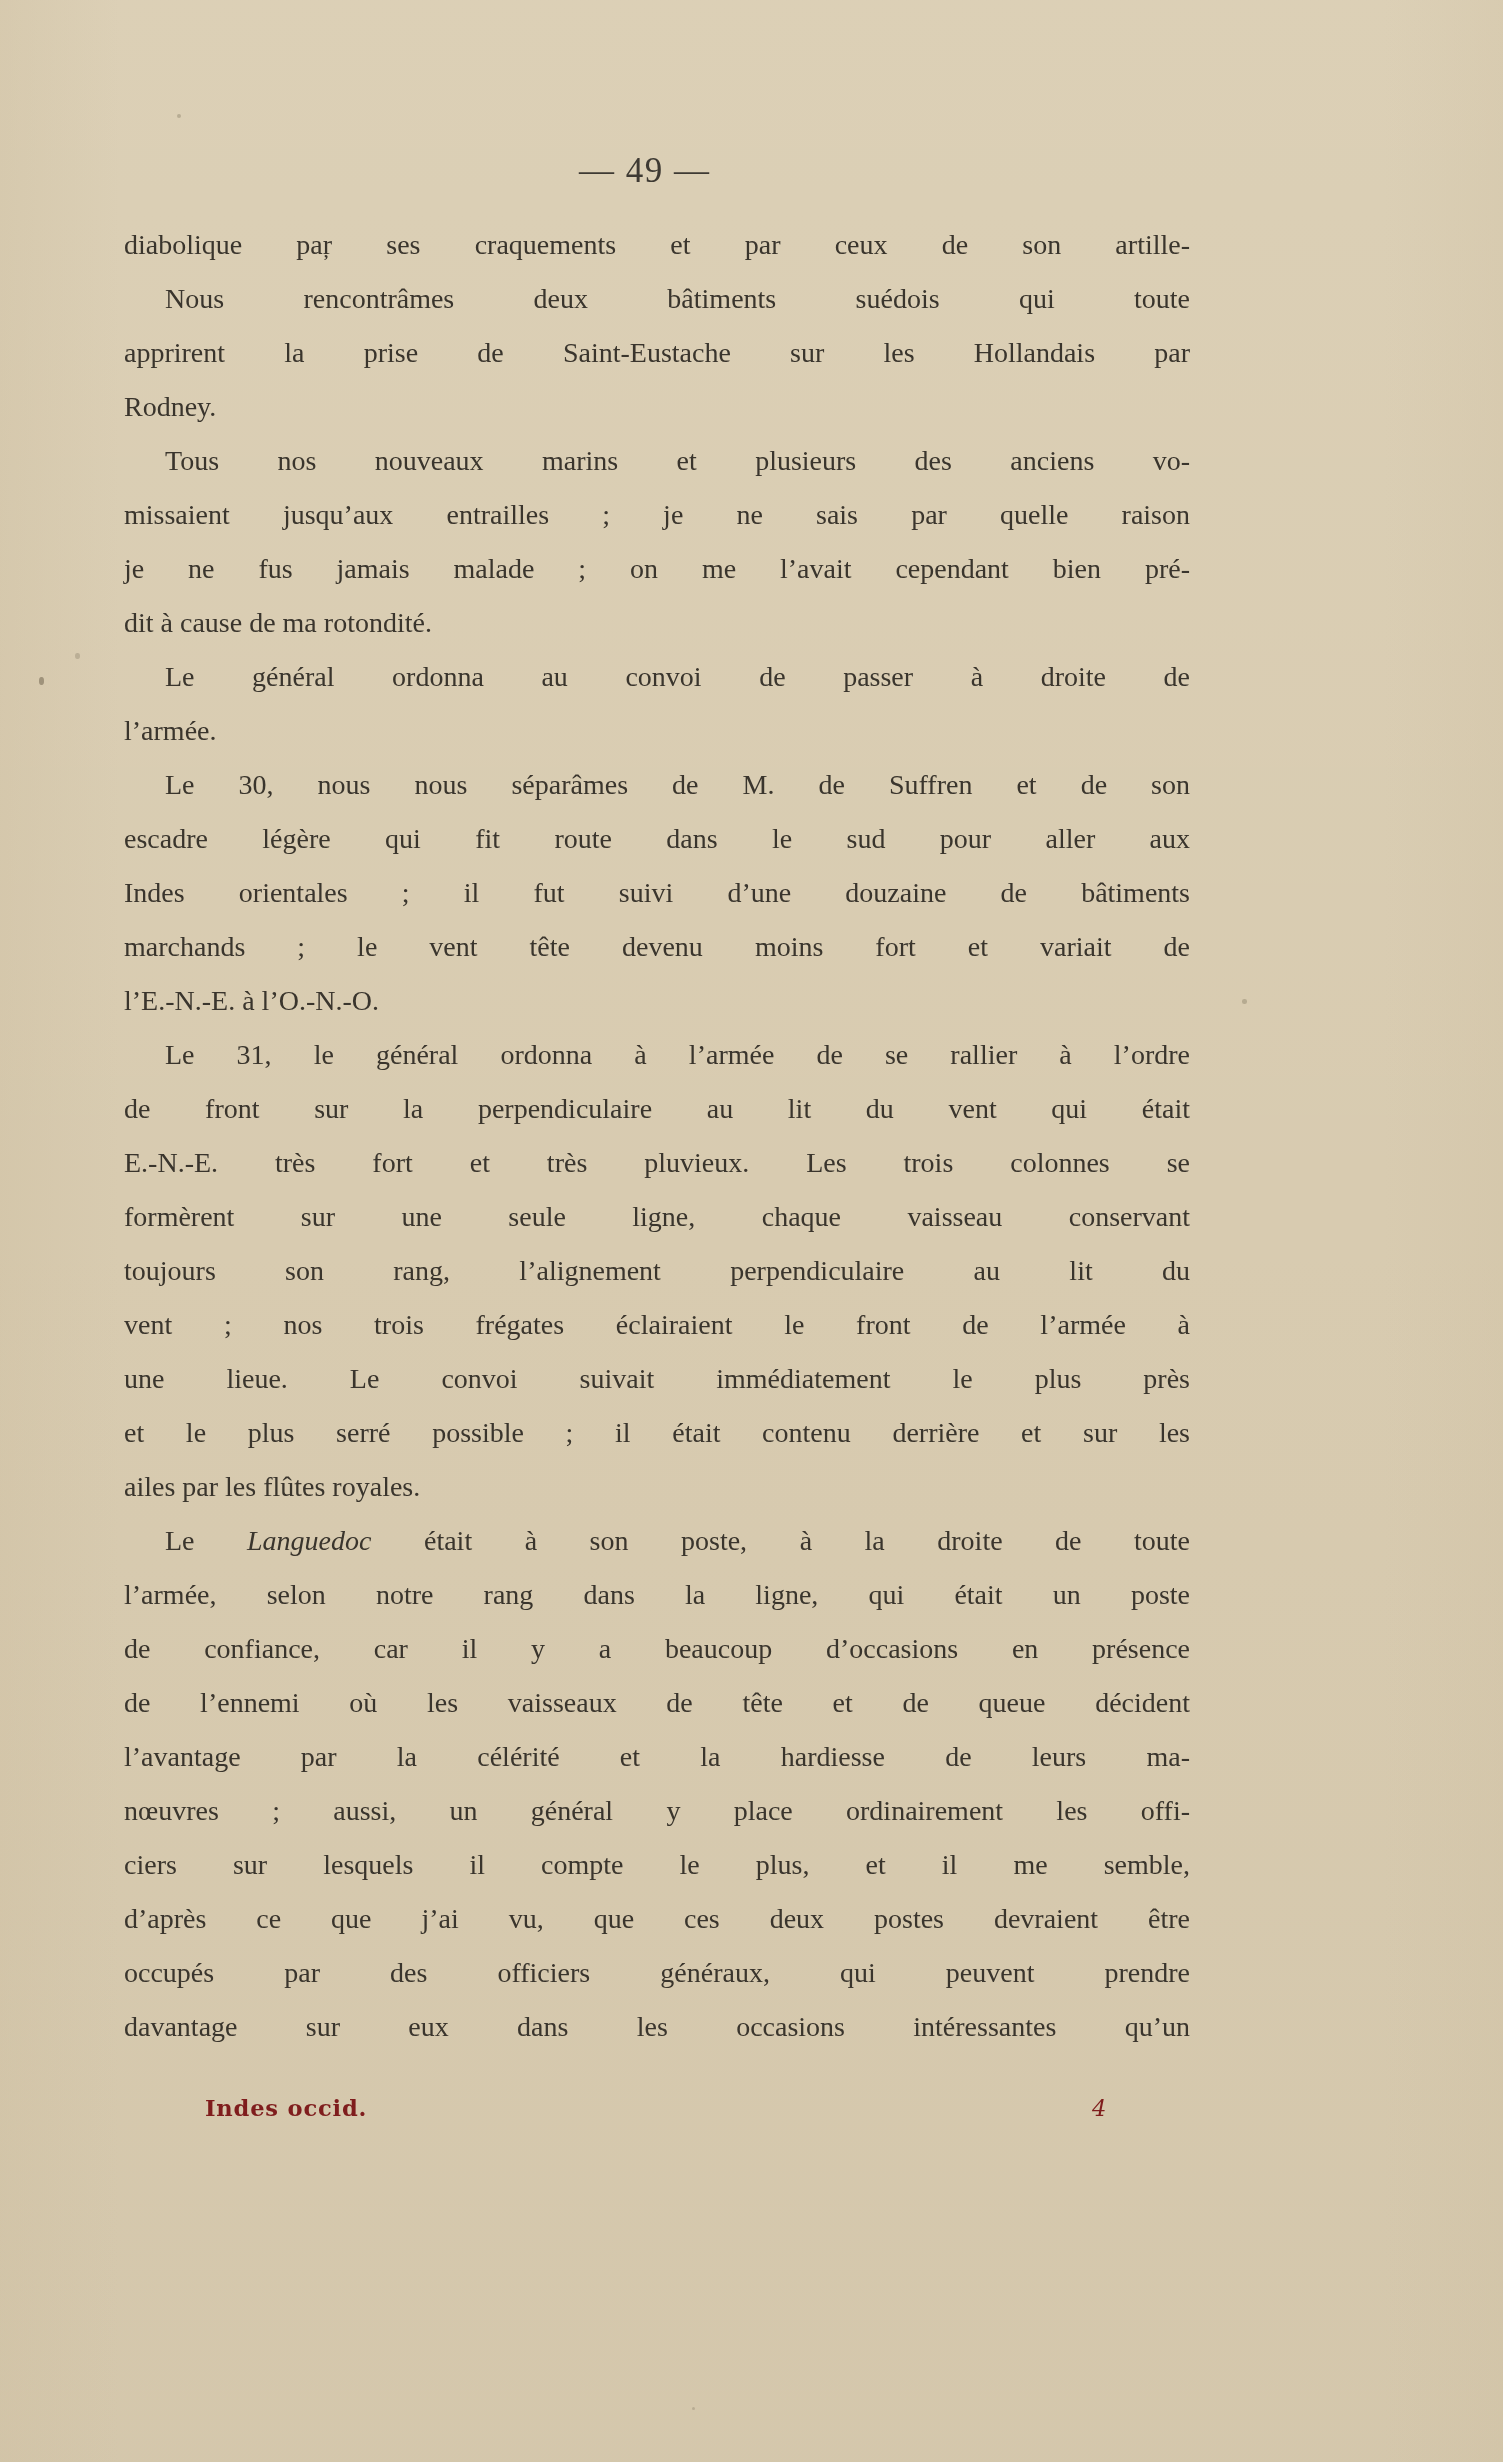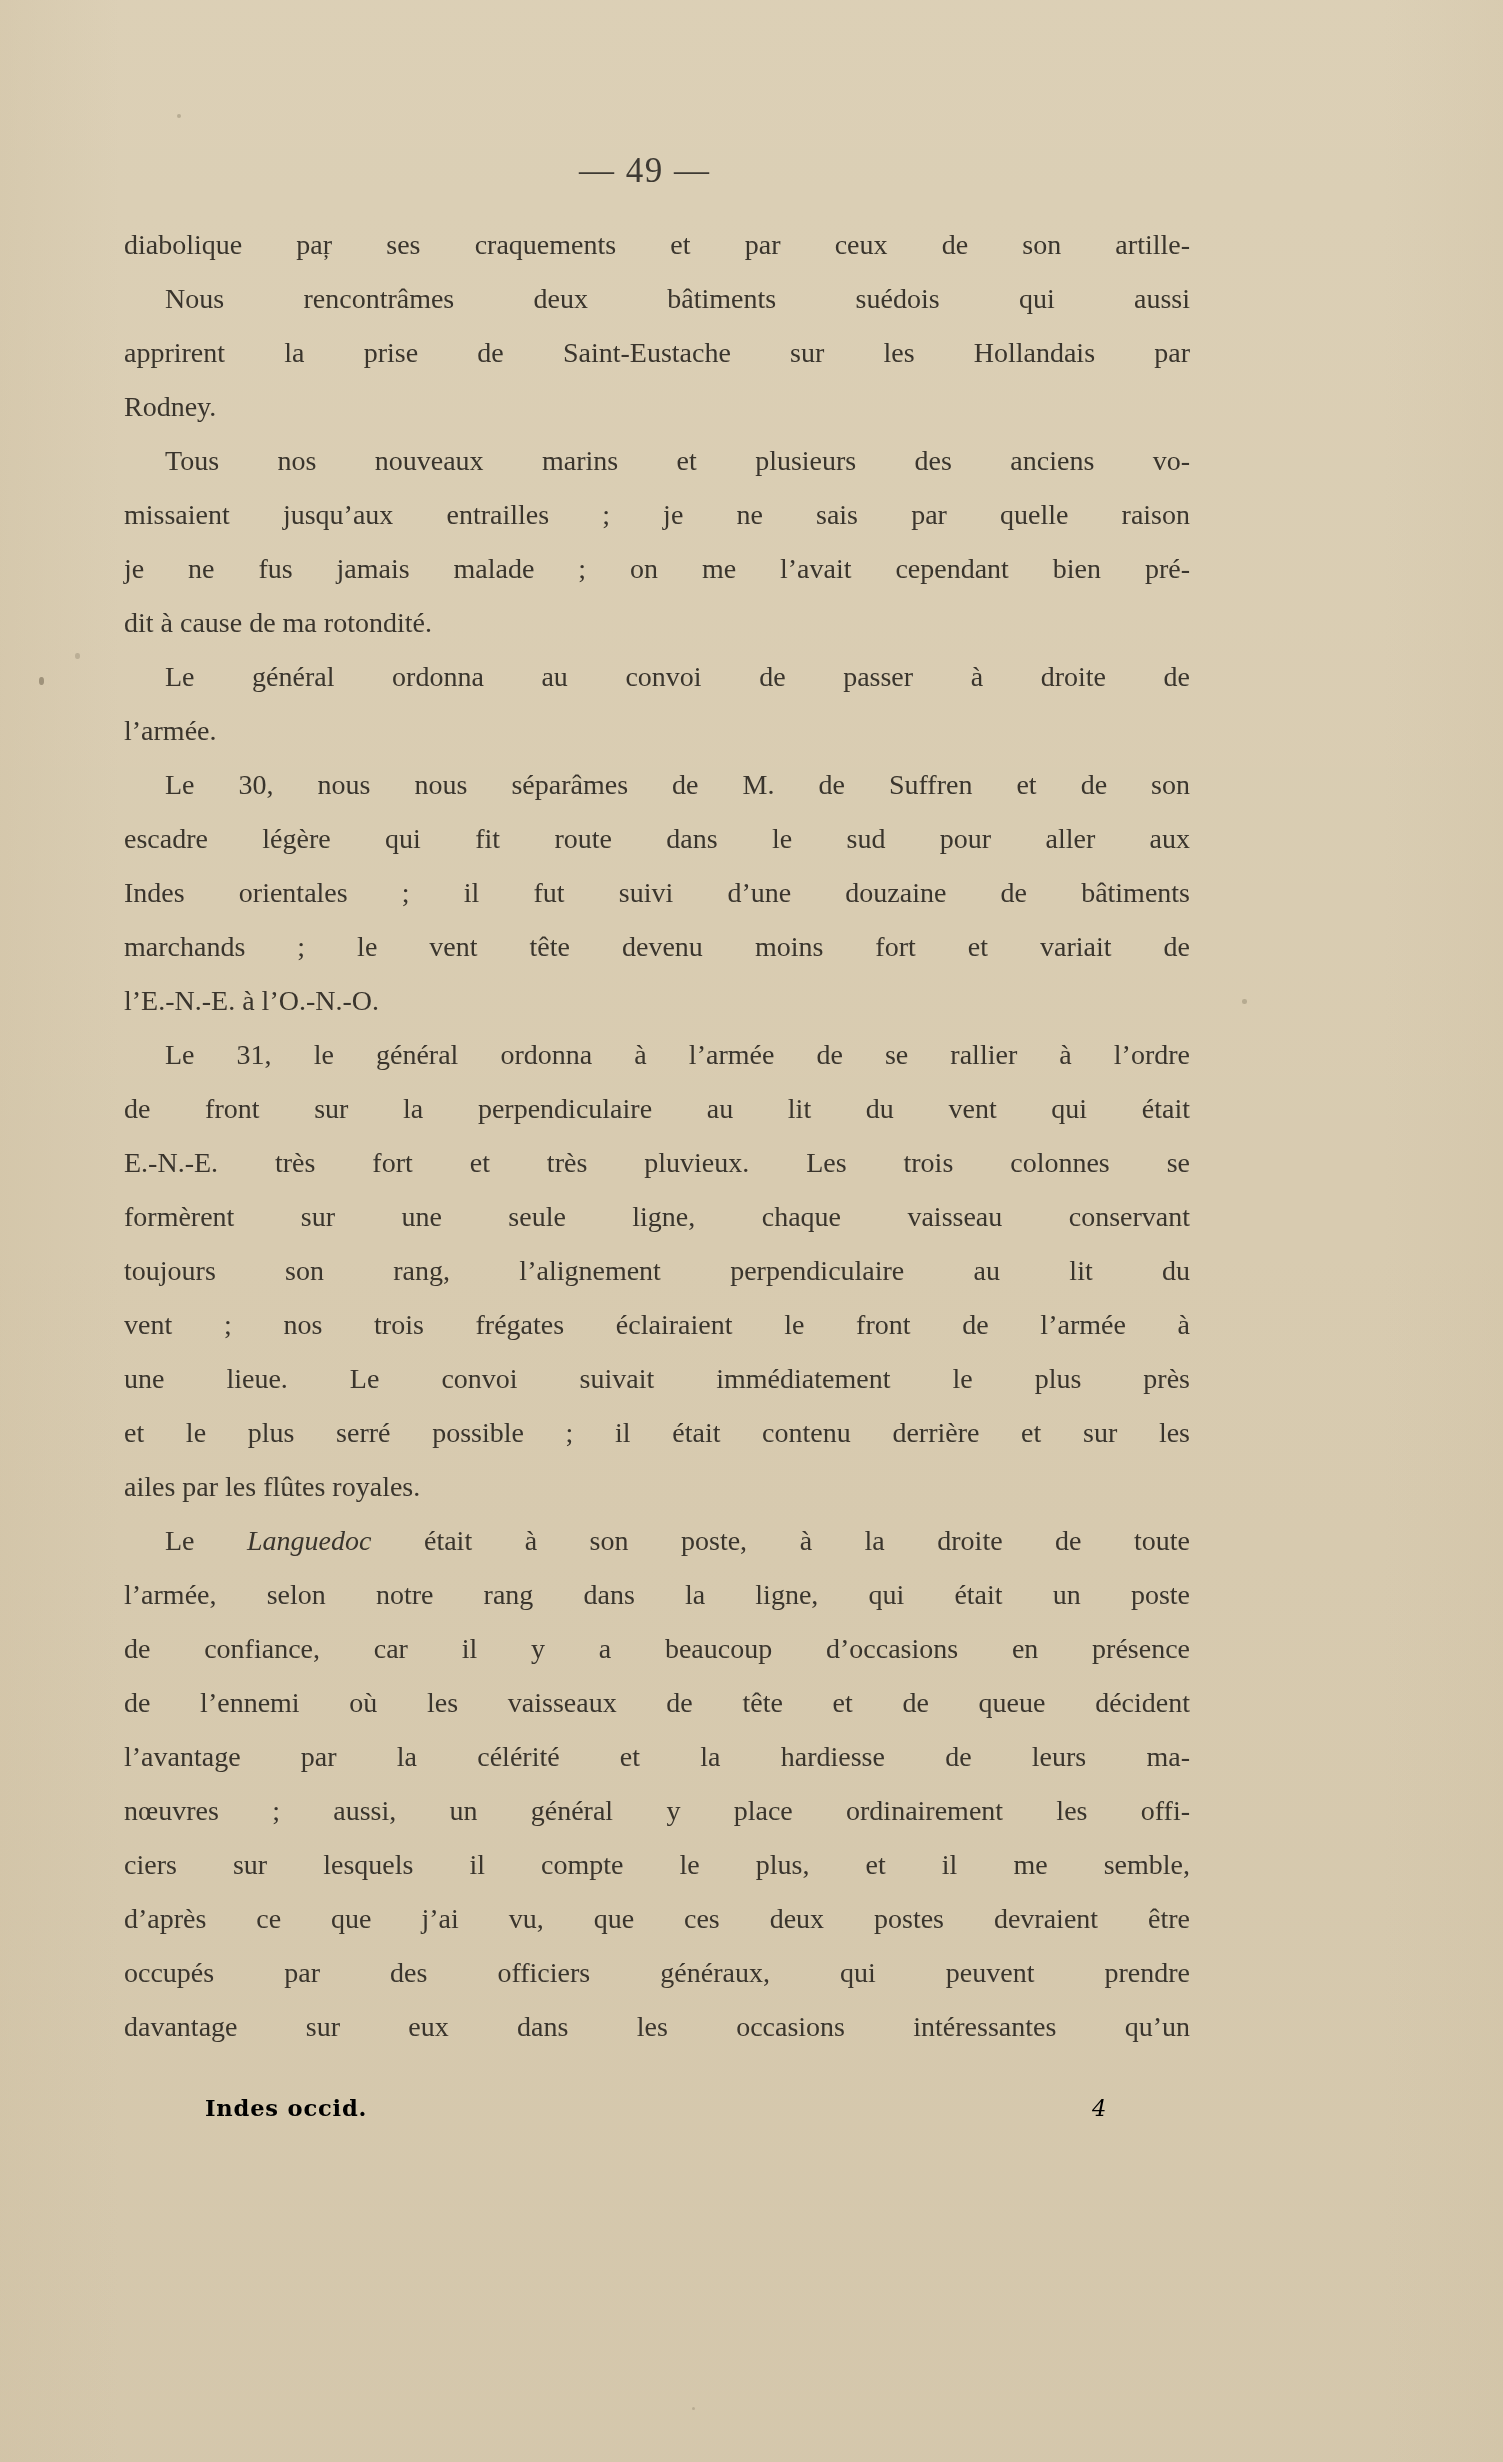--- a/index.html
+++ b/index.html
@@ -67,21 +67,21 @@
     }
     .footer {
       position: absolute;
       top: 2095px;
       left: 0;
       width: 1503px;
       height: 38px;
       font-family: "DejaVu Serif", "Liberation Serif", serif;
       font-weight: bold;
       font-size: 22.6px;
-      color: #000000;
+      color: #7f1d1d;
     }
     .footer .title {
       position: absolute;
       left: 205px;
       top: 0;
       letter-spacing: 0.8px;
     }
     .footer .sig {
       position: absolute;
       left: 1092px;
@@ -99,21 +99,21 @@
 <body>
 
 <div class="page">
 
   <div class="running-head">
     <span class="inner">— 49 —</span>
   </div>
 
   <div class="body-text">
     <span class="line">diabolique paŗ ses craquements et par ceux de son artille-</span>
-    <span class="line indent">Nous rencontrâmes deux bâtiments suédois qui aussi</span>
+    <span class="line indent">Nous rencontrâmes deux bâtiments suédois qui toute</span>
     <span class="line">apprirent la prise de Saint-Eustache sur les Hollandais par</span>
     <span class="line last">Rodney.</span>
     <span class="line indent">Tous nos nouveaux marins et plusieurs des anciens vo-</span>
     <span class="line">missaient jusqu’aux entrailles ; je ne sais par quelle raison</span>
     <span class="line">je ne fus jamais malade ; on me l’avait cependant bien pré-</span>
     <span class="line last">dit à cause de ma rotondité.</span>
     <span class="line indent">Le général ordonna au convoi de passer à droite de</span>
     <span class="line last">l’armée.</span>
     <span class="line indent">Le 30, nous nous séparâmes de M. de Suffren et de son</span>
     <span class="line">escadre légère qui fit route dans le sud pour aller aux</span>

